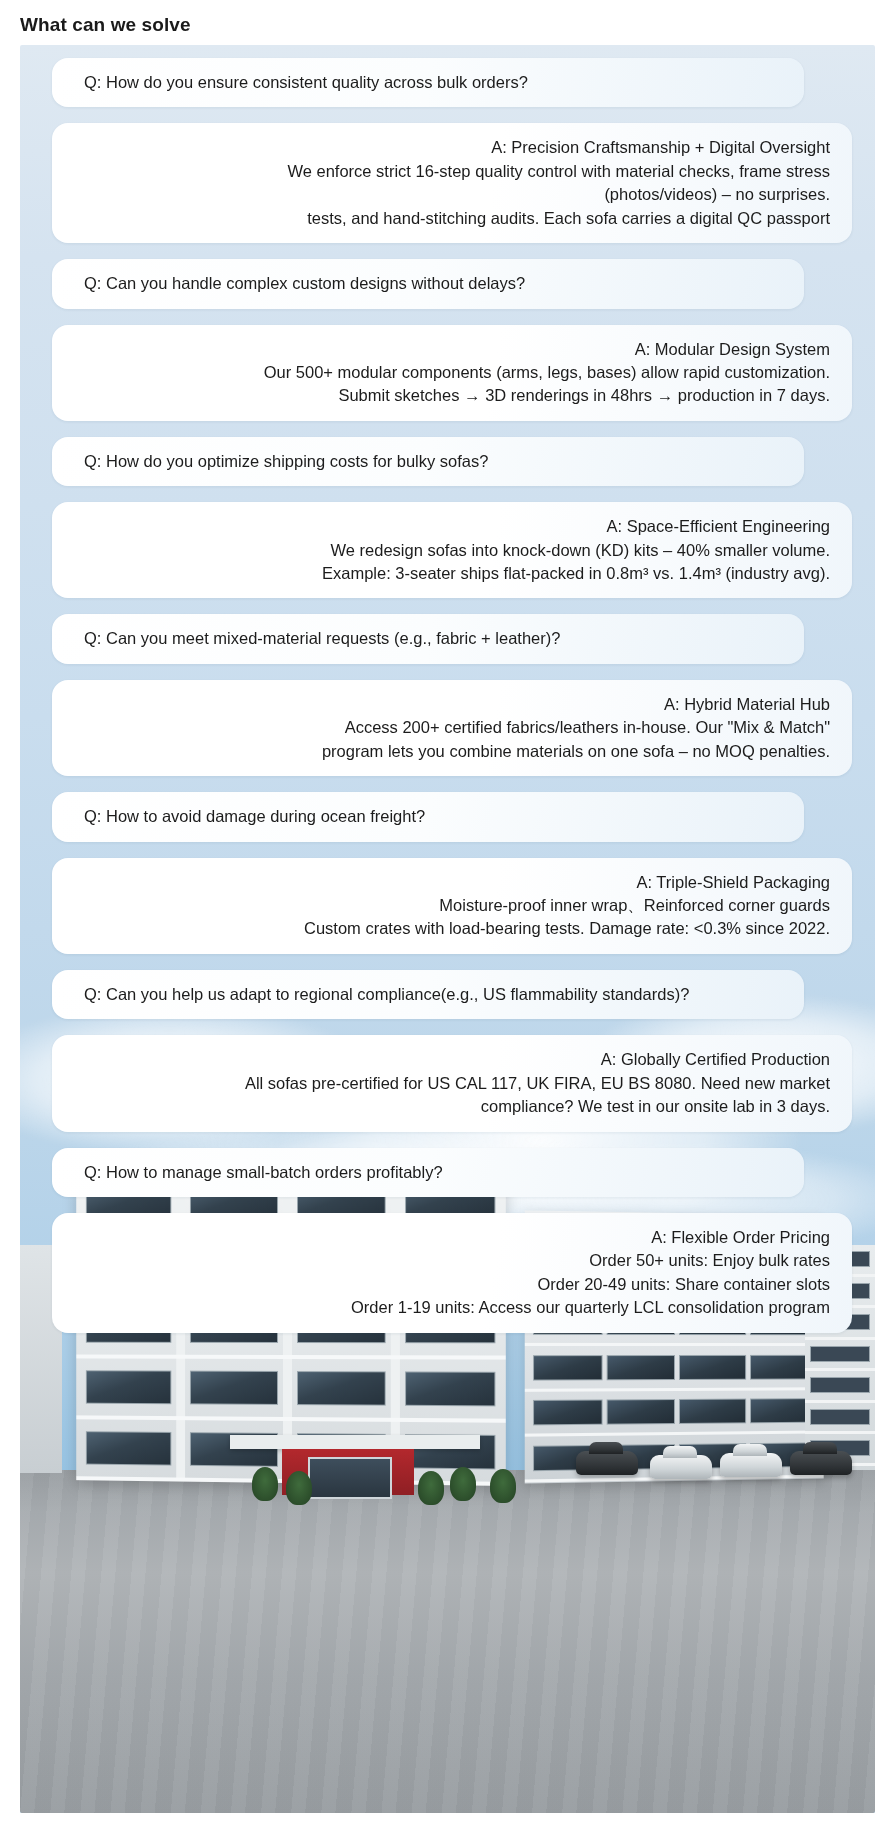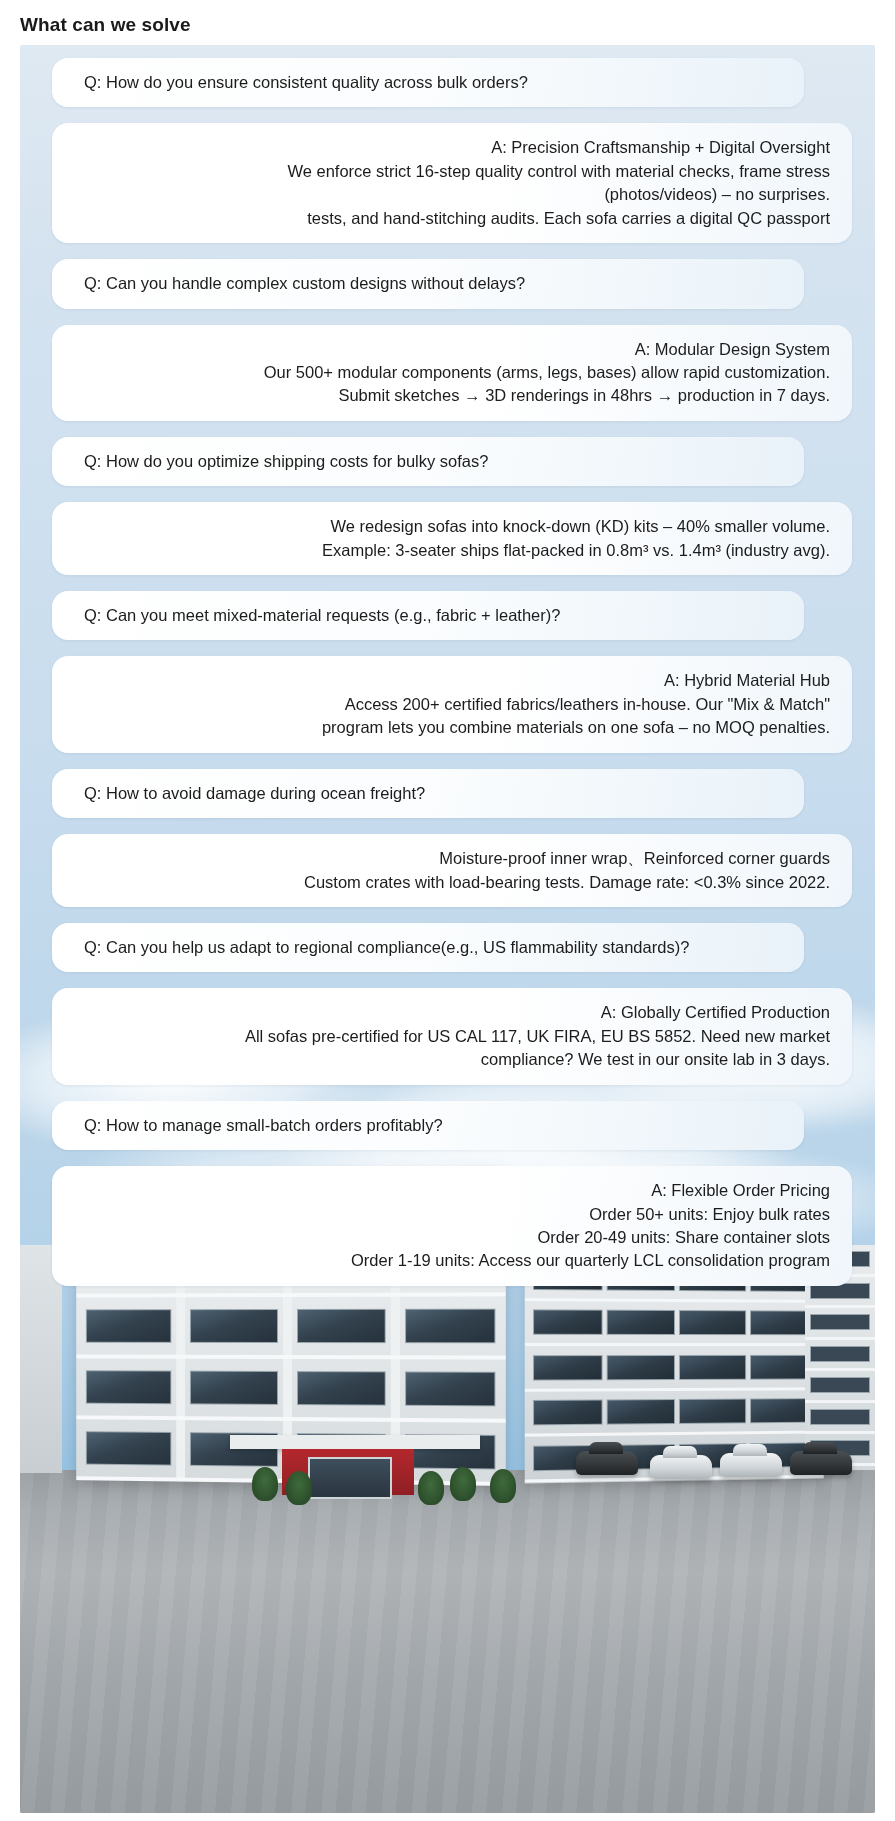--- a/index.html
+++ b/index.html
@@ -387,44 +387,46 @@
       </div>
       <div class="bubble a">
         <span class="line head">A: Modular Design System</span>
         <span class="line">Our 500+ modular components (arms, legs, bases) allow rapid customization.</span>
         <span class="line">Submit sketches → 3D renderings in 48hrs → production in 7 days.</span>
       </div>
       <div class="bubble q">
         <span class="line head">Q: How do you optimize shipping costs for bulky sofas?</span>
       </div>
       <div class="bubble a">
+        <span class="line head">A: Space-Efficient Engineering</span>
         <span class="line">We redesign sofas into knock-down (KD) kits – 40% smaller volume.</span>
         <span class="line">Example: 3-seater ships flat-packed in 0.8m³ vs. 1.4m³ (industry avg).</span>
       </div>
       <div class="bubble q">
         <span class="line head">Q: Can you meet mixed-material requests (e.g., fabric + leather)?</span>
       </div>
       <div class="bubble a">
         <span class="line head">A: Hybrid Material Hub</span>
         <span class="line">Access 200+ certified fabrics/leathers in-house. Our "Mix &amp; Match"</span>
         <span class="line">program lets you combine materials on one sofa – no MOQ penalties.</span>
       </div>
       <div class="bubble q">
         <span class="line head">Q: How to avoid damage during ocean freight?</span>
       </div>
       <div class="bubble a">
+        <span class="line head">A: Triple-Shield Packaging</span>
         <span class="line">Moisture-proof inner wrap、Reinforced corner guards</span>
         <span class="line">Custom crates with load-bearing tests. Damage rate: &lt;0.3% since 2022.</span>
       </div>
       <div class="bubble q">
         <span class="line head">Q: Can you help us adapt to regional compliance(e.g., US flammability standards)?</span>
       </div>
       <div class="bubble a">
         <span class="line head">A: Globally Certified Production</span>
-        <span class="line">All sofas pre-certified for US CAL 117, UK FIRA, EU BS 5852. Need new market</span>
+        <span class="line">All sofas pre-certified for US CAL 117, UK FIRA, EU BS 8080. Need new market</span>
         <span class="line">compliance? We test in our onsite lab in 3 days.</span>
       </div>
       <div class="bubble q">
         <span class="line head">Q: How to manage small-batch orders profitably?</span>
       </div>
       <div class="bubble a">
         <span class="line head">A: Flexible Order Pricing</span>
         <span class="line">Order 50+ units: Enjoy bulk rates</span>
         <span class="line">Order 20-49 units: Share container slots</span>
         <span class="line">Order 1-19 units: Access our quarterly LCL consolidation program</span>

